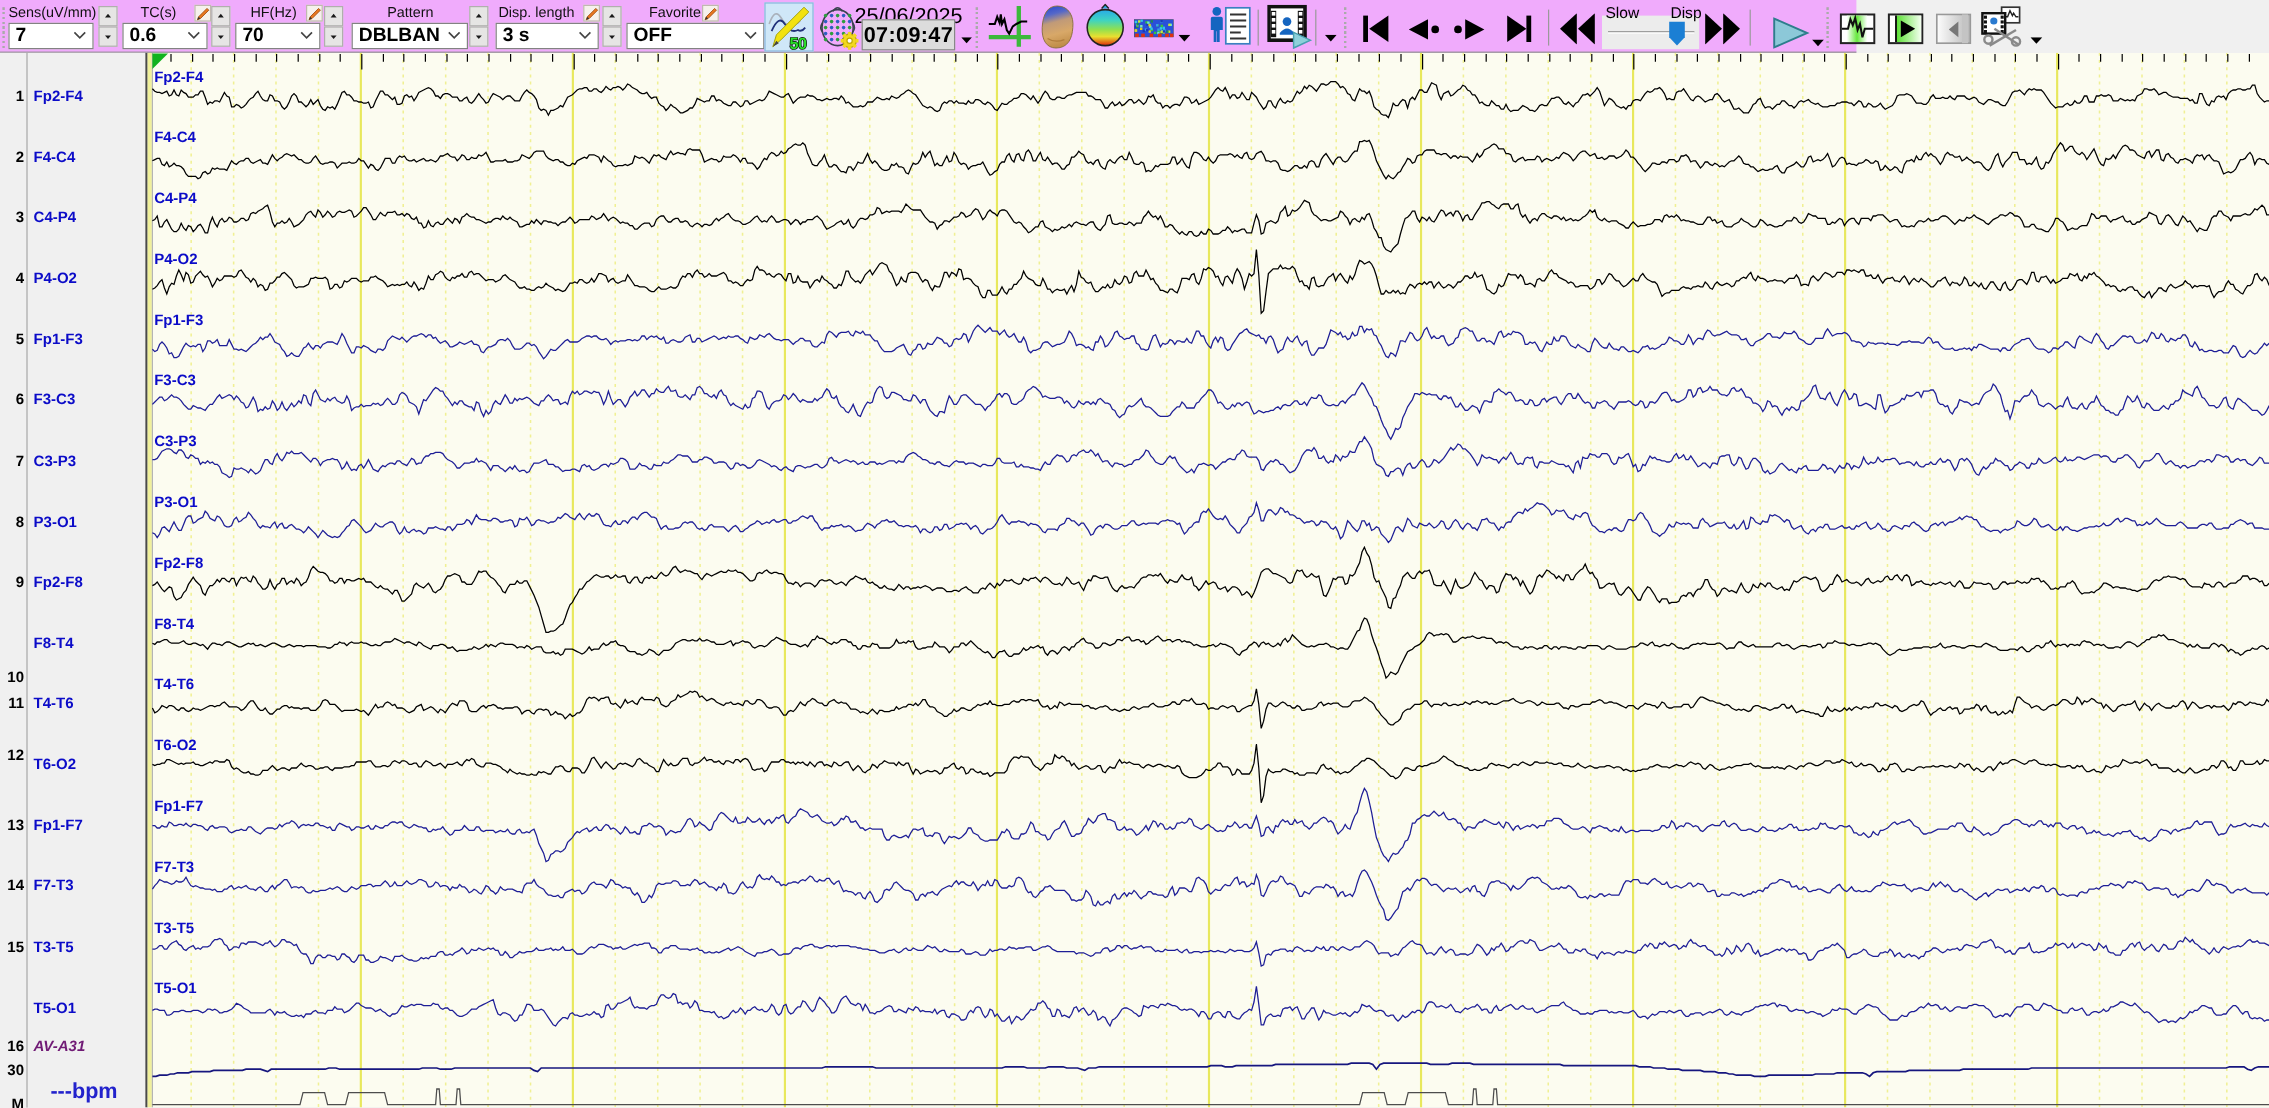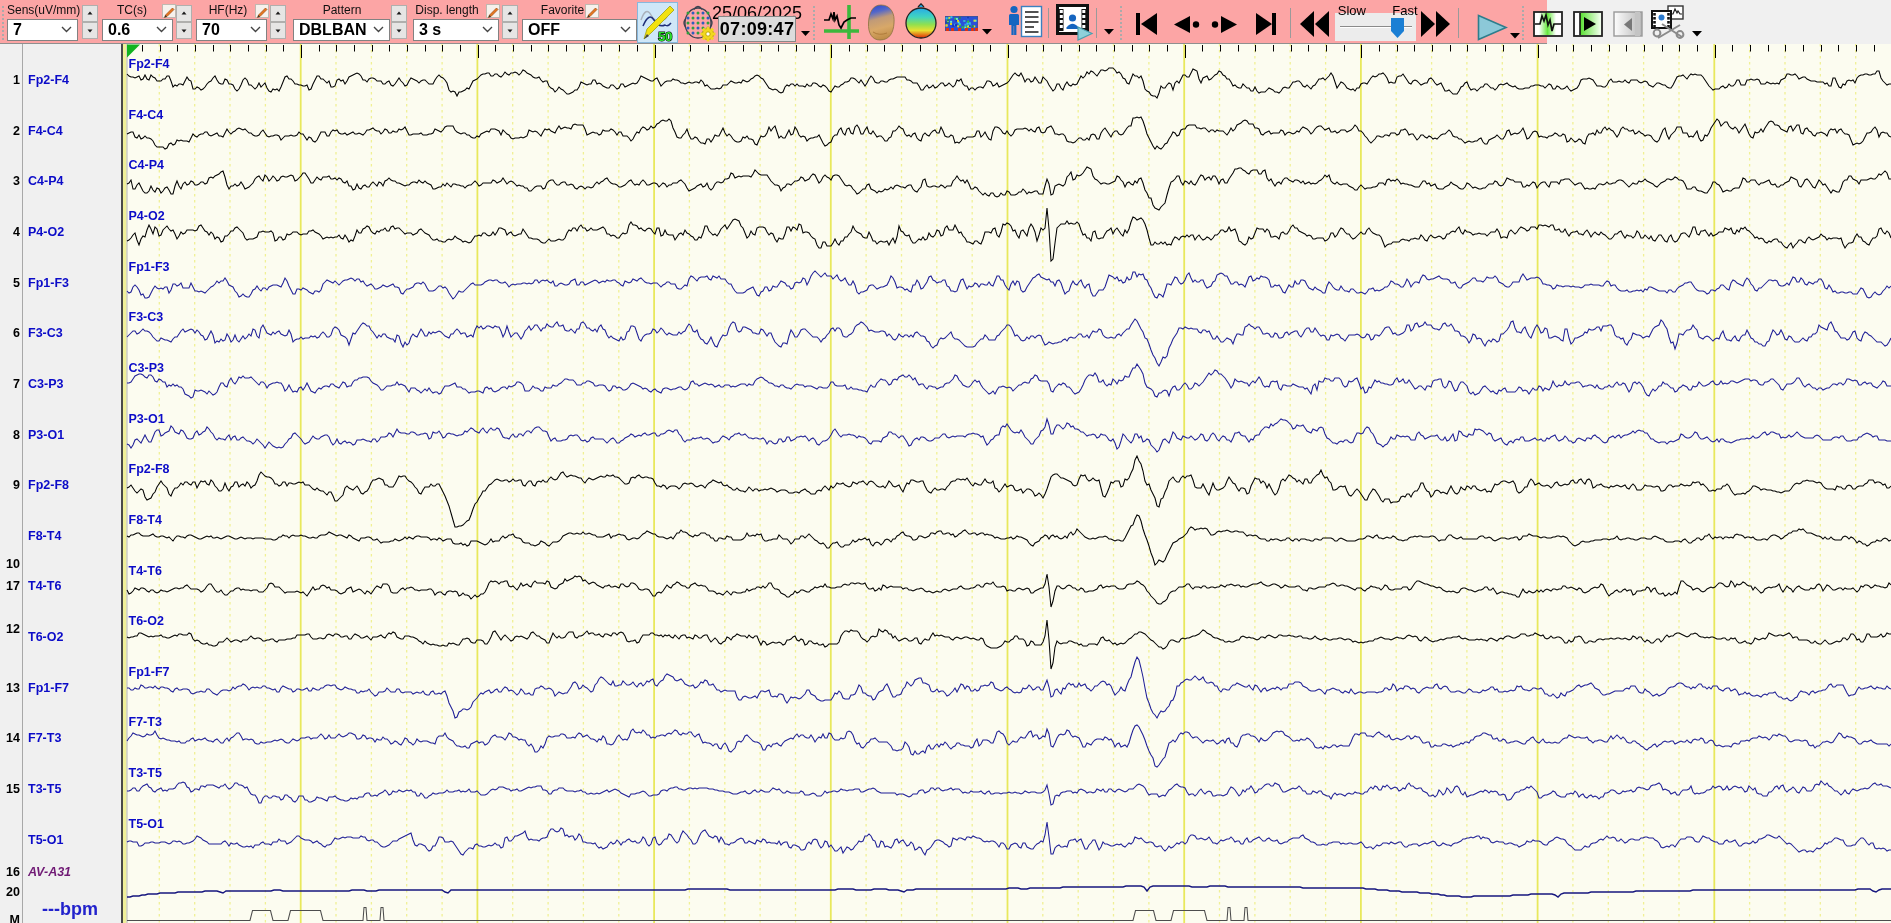--- a/index.html
+++ b/index.html
@@ -1,16 +1,16 @@
 <!DOCTYPE html>
 <html><head><meta charset="utf-8"><style>
 html,body{margin:0;padding:0;width:1891px;height:923px;overflow:hidden;
  font-family:"Liberation Sans",sans-serif;background:#f0f0f0;}
 .ab{position:absolute;}
-.tb{position:absolute;top:0;left:0;width:1547px;height:43px;background:#fca5a5;
+.tb{position:absolute;top:0;left:0;width:1547px;height:43px;background:#f0abfc;
  border-bottom:1px solid #8f8f8f;}
 .lbl{position:absolute;top:3px;height:14px;font-size:12px;color:#111;text-align:center;white-space:nowrap;}
 .dd{position:absolute;top:19px;height:20px;background:#fff;border:1px solid #828282;}
 .ddv{position:absolute;left:5px;top:0px;font-size:16px;font-weight:bold;color:#000;line-height:20px;}
 .spin{position:absolute;width:14px;height:15px;background:#e6e5e4;border:1px solid #b0afad;
  font-size:6px;color:#222;text-align:center;line-height:15px;}
 .pencil{position:absolute;width:12px;height:12px;border:1px solid #c0b8b0;background:#f6f1ec;}
 .sep{position:absolute;top:8px;width:1px;height:30px;background:#9a9a9a;}
 .dsep{position:absolute;top:6px;width:2px;height:34px;
  background-image:repeating-linear-gradient(#aaa 0 2px,transparent 2px 4px);}
@@ -301,21 +301,21 @@
       <polygon points="126,3 142,14 126,25" fill="#000"></polygon>
       <rect x="142" y="3" width="4" height="22" fill="#000"></rect>
     </svg>
 <div class="sep" style="left:1290px"></div>
 <svg class="ab" style="left:1299px;top:11px" width="32" height="26">
       <polygon points="15,0 15,26 1,13" fill="#000"></polygon>
       <polygon points="30,0 30,26 16,13" fill="#000"></polygon>
     </svg>
 <div class="ab" style="left:1335px;top:13px;width:81px;height:28px;background:#ececec;"></div>
 <div class="ab" style="left:1330px;top:3px;width:36px;text-align:right;font-size:13px;color:#000;">Slow</div>
-<div class="ab" style="left:1387px;top:3px;width:36px;text-align:center;font-size:13px;color:#000;">Fast</div>
+<div class="ab" style="left:1387px;top:3px;width:36px;text-align:center;font-size:13px;color:#000;">Disp</div>
 <div class="ab" style="left:1340px;top:26px;width:72px;height:1px;background:#8a8a8a;"></div>
 <div class="ab" style="left:1340px;top:27px;width:72px;height:1px;background:#fff;"></div>
 <svg class="ab" style="left:1390px;top:18px" width="15" height="21">
       <polygon points="1,0 14,0 14,13 7.5,20 1,13" fill="#1b7fd4"></polygon>
     </svg>
 <svg class="ab" style="left:1420px;top:11px" width="32" height="26">
       <polygon points="1,0 1,26 15,13" fill="#000"></polygon>
       <polygon points="16,0 16,26 30,13" fill="#000"></polygon>
     </svg>
 <div class="sep" style="left:1458px"></div>
@@ -400,33 +400,33 @@
 <div class="num" style="left:0;top:325px">6</div>
 <div class="chl" style="top:325px">F3-C3</div>
 <div class="num" style="left:0;top:376px">7</div>
 <div class="chl" style="top:376px">C3-P3</div>
 <div class="num" style="left:0;top:427px">8</div>
 <div class="chl" style="top:427px">P3-O1</div>
 <div class="num" style="left:0;top:477px">9</div>
 <div class="chl" style="top:477px">Fp2-F8</div>
 <div class="num" style="left:0;top:556px">10</div>
 <div class="chl" style="top:528px">F8-T4</div>
-<div class="num" style="left:0;top:578px">17</div>
+<div class="num" style="left:0;top:578px">11</div>
 <div class="chl" style="top:578px">T4-T6</div>
 <div class="num" style="left:0;top:621px">12</div>
 <div class="chl" style="top:629px">T6-O2</div>
 <div class="num" style="left:0;top:680px">13</div>
 <div class="chl" style="top:680px">Fp1-F7</div>
 <div class="num" style="left:0;top:730px">14</div>
 <div class="chl" style="top:730px">F7-T3</div>
 <div class="num" style="left:0;top:781px">15</div>
 <div class="chl" style="top:781px">T3-T5</div>
 <div class="num" style="left:0;top:864px">16</div>
 <div class="chl" style="top:832px">T5-O1</div>
-<div class="num" style="left:0;top:884px">20</div>
+<div class="num" style="left:0;top:884px">30</div>
 <div class="chl" style="top:864px;font-style:italic;color:#701a75">AV-A31</div>
 <div class="ab" style="left:42px;top:899px;font-size:18px;font-weight:bold;color:#2222cc;">---bpm</div>
 <div class="num" style="left:0;top:912px">M</div>
 <svg class="ab" style="left:121px;top:44px" width="1770" height="879">
 <rect x="0" y="0" width="1770" height="879" fill="#fcfcf0"></rect>
 <rect x="0" y="0" width="2" height="879" fill="#4a4a4a"></rect>
 <rect x="2" y="0" width="3.5" height="879" fill="#f0f09a"></rect>
 <rect x="5.5" y="0" width="1" height="879" fill="#b4b4b4"></rect>
 <line x1="38.3" y1="0" x2="38.3" y2="879" stroke="#f0f094" stroke-width="1.3" stroke-dasharray="2.5,3.5"></line>
 <line x1="73.7" y1="0" x2="73.7" y2="879" stroke="#f0f094" stroke-width="1.3" stroke-dasharray="2.5,3.5"></line>

